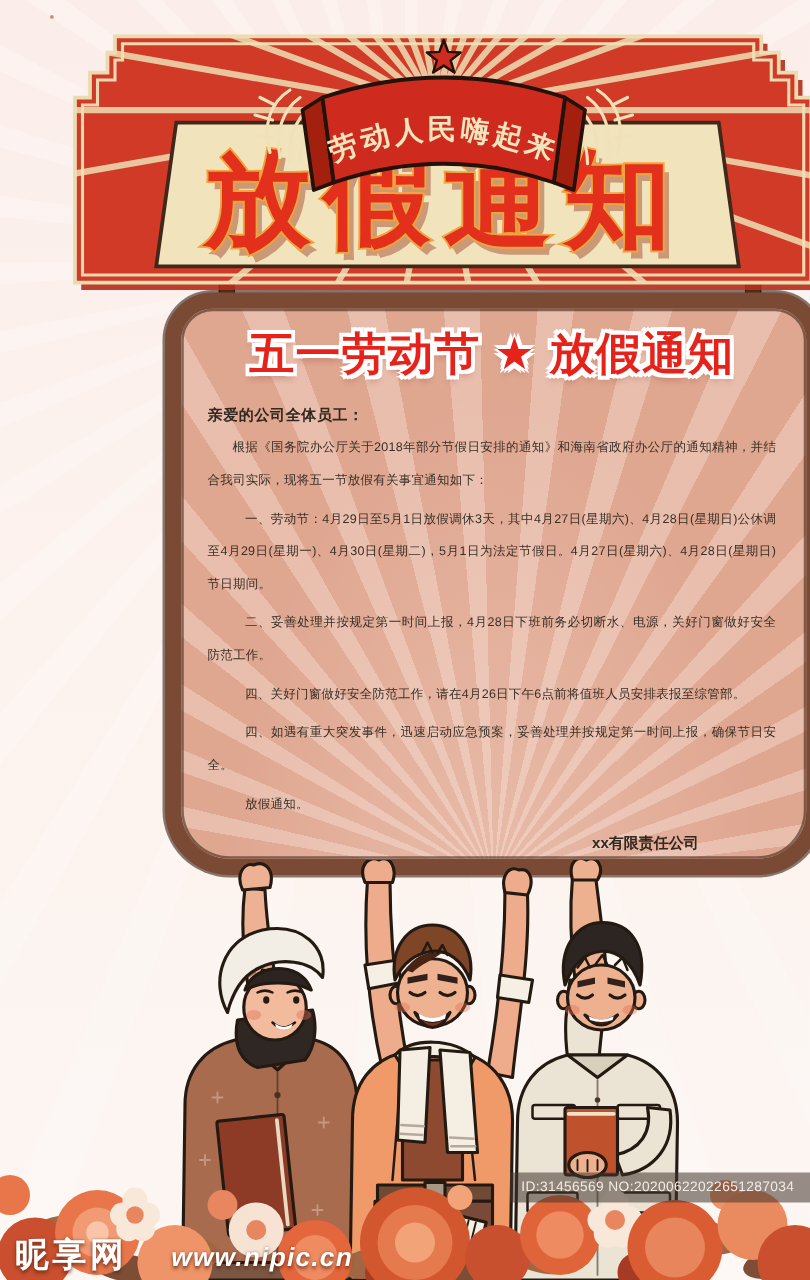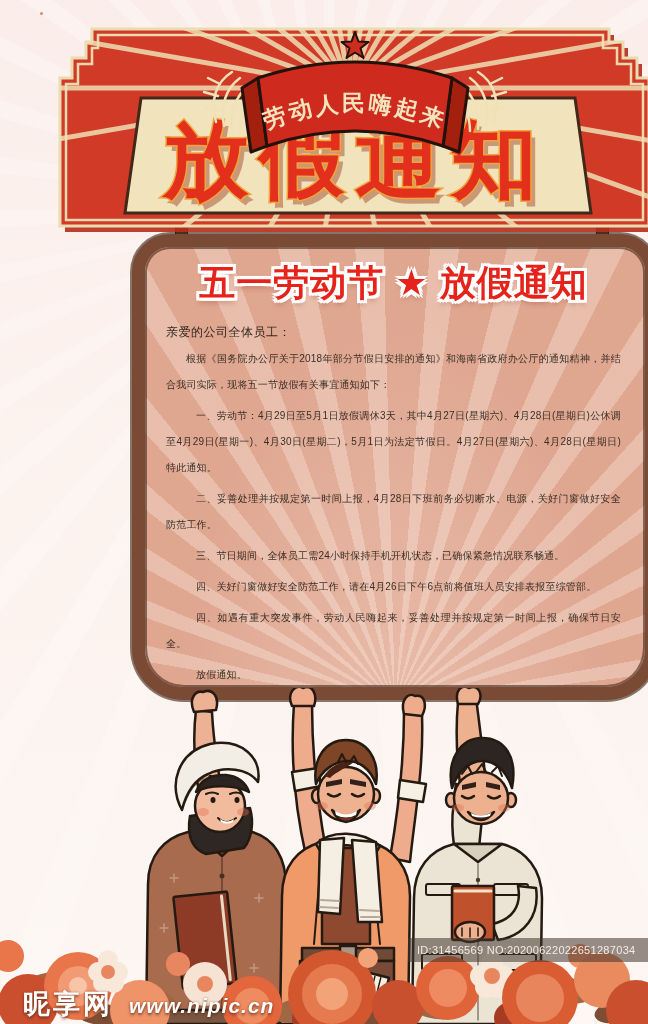--- a/index.html
+++ b/index.html
@@ -43,39 +43,39 @@
   .card-inner{ position:relative; width:100%; height:100%; padding:10px 24px 0 21px; }
 
   .notice-title{
     text-align:center; font-size:36px; font-weight:900; letter-spacing:1px;
     color:#e6231b; margin-top:2px; white-space:nowrap;
     text-shadow:
       -3px -3px 0 #fff, 3px -3px 0 #fff, -3px 3px 0 #fff, 3px 3px 0 #fff,
       -3px 0 0 #fff, 3px 0 0 #fff, 0 -3px 0 #fff, 0 3px 0 #fff,
       0 5px 5px rgba(150,60,40,.40);
   }
-  .greeting{ margin-top:16px; font-size:12px; font-weight:400; color:#33281f; letter-spacing:.5px;}
+  .greeting{ margin-top:16px; font-size:12px; font-weight:700; color:#33281f; letter-spacing:.5px;}
   .body-text p{
     font-size:10px; line-height:26px; font-weight:400; color:#3a2f26;
     text-align:justify; letter-spacing:.2px; margin-top:5px;
   }
   .indent-2{ text-indent:2em; }
   .indent-3{ text-indent:3em; }
   .signature{ margin-top:9px; text-align:right; padding-right:62px;
               font-size:12px; font-weight:800; color:#33281f; }
 
   .workers{ position:absolute; left:0; top:688px; z-index:6; pointer-events:none; }
 
   .wm-left{
-    position:absolute; left:23px; top:986px; z-index:8; white-space:nowrap;
-    color:#fff; display:flex; align-items:baseline; gap:16px;
+    position:absolute; left:12px; top:986px; z-index:8; white-space:nowrap;
+    color:#fff; display:flex; align-items:baseline; gap:0;
     text-shadow:0 2px 3px rgba(90,40,20,.65), 0 0 2px rgba(90,40,20,.5);
   }
   .wm-site{ font-size:27px; font-weight:900; letter-spacing:3px; }
-  .wm-url{ font-size:21px; font-weight:800; font-style:italic; letter-spacing:1px; }
+  .wm-url{ font-size:21px; font-weight:800; font-style:italic; letter-spacing:1px;margin-left:35px; }
   .wm-band{
     position:absolute; left:408px; top:938px; width:240px; height:24px; z-index:8;
     background:rgba(66,52,44,.55); color:#f3ebe4; font-size:11px;
     line-height:24px; padding-left:9px; letter-spacing:.3px; white-space:nowrap;
   }
 </style>
 </head>
 <body>
 
 <div class="bg-burst"></div>
@@ -162,25 +162,24 @@
 
 <div class="post left"></div>
 <div class="post right"></div>
 
 <div class="notice-card">
   <div class="card-inner">
     <div class="notice-title">五一劳动节 ★ 放假通知</div>
     <div class="greeting">亲爱的公司全体员工：</div>
     <div class="body-text">
       <p class="indent-2">根据《国务院办公厅关于2018年部分节假日安排的通知》和海南省政府办公厅的通知精神，并结合我司实际，现将五一节放假有关事宜通知如下：</p>
-      <p class="indent-3">一、劳动节：4月29日至5月1日放假调休3天，其中4月27日(星期六)、4月28日(星期日)公休调至4月29日(星期一)、4月30日(星期二)，5月1日为法定节假日。4月27日(星期六)、4月28日(星期日)特此通知。</p>
+      <p class="indent-3">一、劳动节：4月29日至5月1日放假调休3天，其中4月27日(星期六)、4月28日(星期日)公休调至4月29日(星期一)、4月30日(星期二)，5月1日为法定节假日。4月27日(星期六)、4月28日(星期日)节日期间。</p>
       <p class="indent-3">二、妥善处理并按规定第一时间上报，4月28日下班前务必切断水、电源，关好门窗做好安全防范工作。</p>
-      <p class="indent-3">三、节日期间，全体员工需24小时保持手机开机状态，已确保紧急情况联系畅通。</p>
       <p class="indent-3">四、关好门窗做好安全防范工作，请在4月26日下午6点前将值班人员安排表报至综管部。</p>
-      <p class="indent-3">四、如遇有重大突发事件，劳动人民嗨起来，妥善处理并按规定第一时间上报，确保节日安全。</p>
+      <p class="indent-3">四、如遇有重大突发事件，迅速启动应急预案，妥善处理并按规定第一时间上报，确保节日安全。</p>
       <p class="indent-3">放假通知。</p>
     </div>
     <div class="signature">xx有限责任公司</div>
   </div>
 </div>
 
 <svg class="workers" width="648" height="336" viewBox="0 0 648 336">
 
   <g stroke="#241a12" stroke-width="2.5" stroke-linejoin="round" stroke-linecap="round">
     <path d="M196,22 C190,70 200,120 212,162 L232,158 C224,116 214,66 212,24 Z" fill="#edb194"></path>

